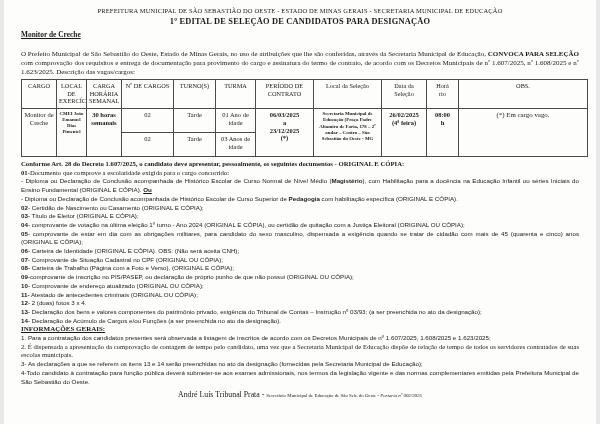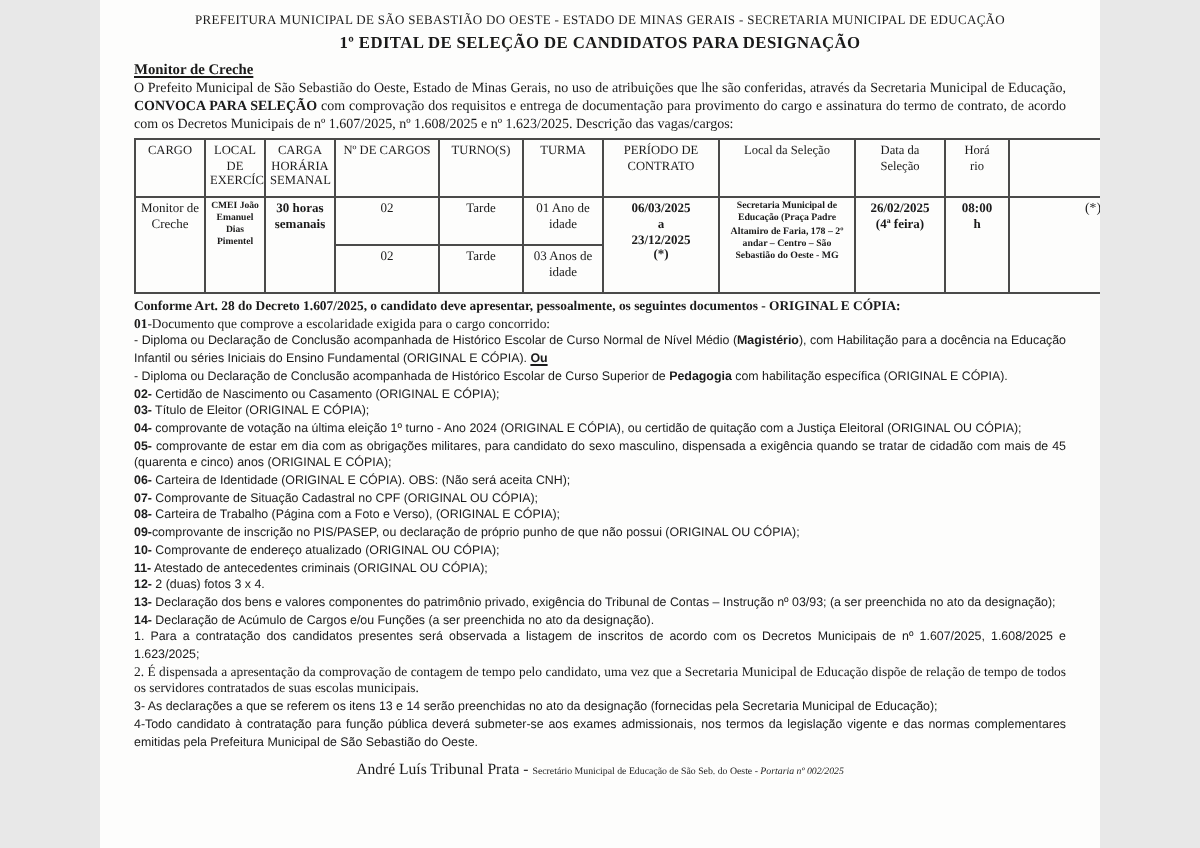--- a/index.html
+++ b/index.html
@@ -1,26 +1,26 @@
 <!DOCTYPE html>
 <html><head>
 <meta charset="utf-8">
 <style>
   * { margin:0; padding:0; box-sizing:border-box; }
   html,body { background:#e8e8e8; }
   .page {
-    width:500px; height:424px; margin:0 auto;
+    width:592px; height:424px; margin:0 auto;
     background:#fdfdfc; color:#1a1a1a;
     font-family:"Liberation Serif", serif;
     padding:7px 17px 0 17px; overflow:hidden; position:relative;
   }
   .doc-header-line1 { font-size:6.5px; line-height:8px; text-align:center; letter-spacing:.15px; white-space:nowrap; }
   .doc-title { font-size:8.4px; line-height:10px; font-weight:bold; text-align:center; margin-top:2px; letter-spacing:.2px; }
   .section-title { font-size:7.4px; line-height:9px; font-weight:bold; text-decoration:underline; margin-top:3px; }
-  .intro { font-size:7px; line-height:9px; text-align:justify; margin-top:1px; }
+  .intro { font-size:7px; line-height:9px; text-align:justify; margin-top:11px; }
   .intro b { font-weight:bold; }
 
   table.vagas { border-collapse:collapse; table-layout:fixed; width:566px; margin-top:2px; }
   table.vagas th, table.vagas td {
     border:1px solid #4a4a4a; vertical-align:top;
     text-align:center; padding:2px 2px 1px 2px; overflow:hidden;
   }
   table.vagas th { font-weight:normal; font-size:6.3px; line-height:7.6px; height:29px; }
   th.small { font-size:5px; line-height:6.2px; }
   td { font-size:6.5px; line-height:7.8px; }
@@ -140,20 +140,21 @@
     <div class="l sans"><span class="num">08-</span><span> Carteira de Trabalho (Página com a Foto e Verso), (ORIGINAL E CÓPIA);</span></div>
     <div class="l sans"><span class="num">09-</span><span>comprovante de inscrição no PIS/PASEP, ou declaração de próprio punho de que não possui (ORIGINAL OU CÓPIA);</span></div>
     <div class="l sans"><span class="num">10-</span><span> Comprovante de endereço atualizado (ORIGINAL OU CÓPIA);</span></div>
     <div class="l sans"><span class="num">11-</span><span> Atestado de antecedentes criminais (ORIGINAL OU CÓPIA);</span></div>
     <div class="l sans"><span class="num">12-</span><span> 2 (duas) fotos 3 x 4.</span></div>
     <div class="l sans"><span class="num">13-</span><span> Declaração dos bens e valores componentes do patrimônio privado, exigência do Tribunal de Contas – Instrução nº 03/93; (a ser preenchida no ato da designação);</span></div>
     <div class="l sans"><span class="num">14-</span><span> Declaração de Acúmulo de Cargos e/ou Funções (a ser preenchida no ato da designação).</span></div>
   </div>
 
   <div class="info">
+    <div class="l info-title">INFORMAÇÕES GERAIS:</div>
     <div class="l sans justify"><span>1.</span><span> Para a contratação dos candidatos presentes será observada a listagem de inscritos de acordo com os Decretos Municipais de nº  1.607/2025, 1.608/2025 e 1.623/2025;</span></div>
     <div class="l justify"><span>2.</span><span> É dispensada a apresentação da comprovação de contagem de tempo pelo candidato, uma vez que a Secretaria Municipal de Educação dispõe de relação de tempo de todos os servidores contratados de suas escolas municipais.</span></div>
     <div class="l sans"><span>3-</span><span> As declarações a que se referem os itens 13 e 14 serão preenchidas no ato da designação (fornecidas pela Secretaria Municipal de Educação);</span></div>
     <div class="l sans justify"><span>4-</span><span>Todo candidato à contratação para função pública deverá submeter-se aos exames admissionais, nos termos da legislação vigente e das normas complementares emitidas pela Prefeitura Municipal de São Sebastião do Oeste.</span></div>
   </div>
 
   <div class="signature">
     <span>André Luís Tribunal Prata</span><span> - </span><span class="sig-role">Secretário Municipal de Educação de São Seb. do Oeste</span><span class="sig-port"> - Portaria nº 002/2025</span>
   </div>
 

